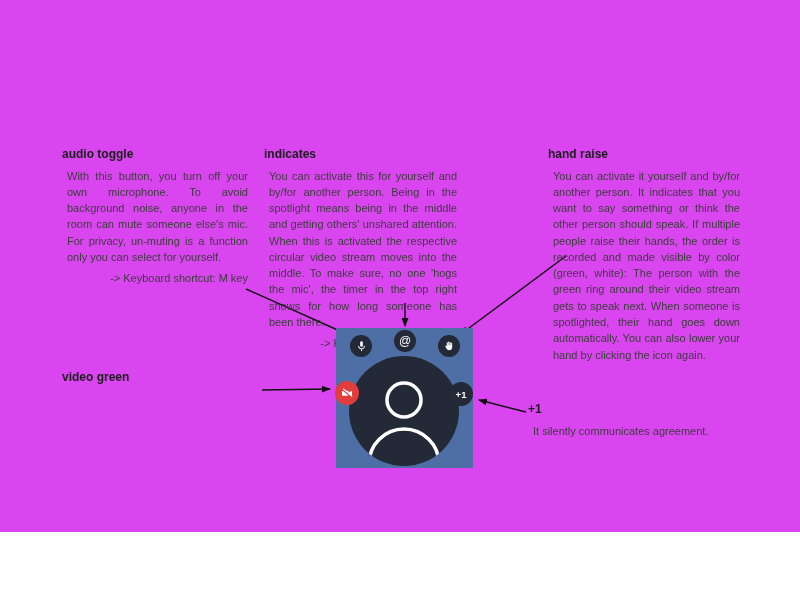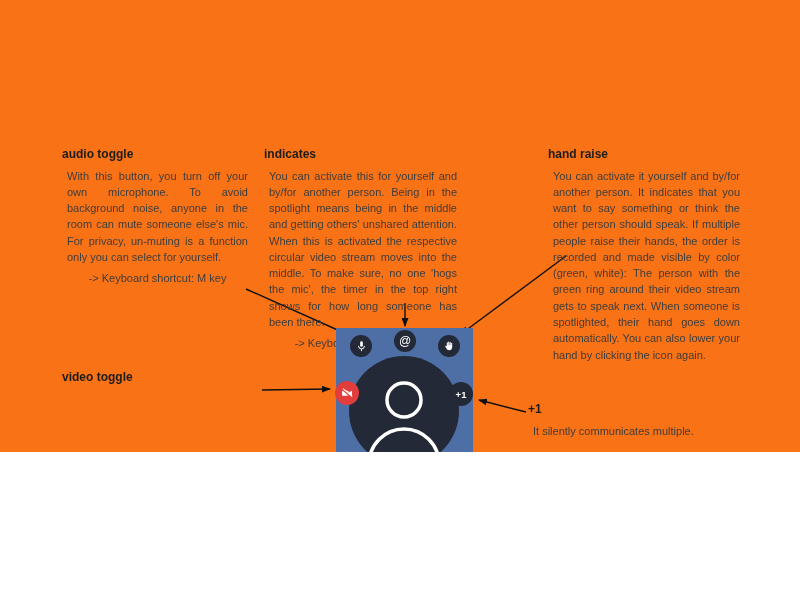--- a/index.html
+++ b/index.html
@@ -1,24 +1,24 @@
 <!DOCTYPE html>
 <html><head>
 <meta charset="utf-8">
 <style>
   html,body{margin:0;padding:0;background:#fff;}
   .page{
-    position:relative;width:800px;height:452px;background:#f97316;
+    position:relative;width:800px;height:532px;background:#d946ef;
     font-family:"Liberation Sans",sans-serif;overflow:hidden;
   }
   .arrows{position:absolute;left:0;top:0;pointer-events:none;}
   .note{position:absolute;}
   .note h3{font-size:12px;line-height:1.3;margin:0 0 4px 0;color:#1c1c1c;font-weight:bold;}
   .note p{margin:5px;font-size:11px;line-height:1.48;color:#3d3d3d;text-align:justify;}
-  .note p.shortcut{text-align:center;}
+  .note p.shortcut{text-align:right;}
   .note.left p{text-align:left;}
   .note-audio{left:62px;top:147px;width:191px;}
   .note-spotlight{left:264px;top:147px;width:198px;}
   .note-hand{left:548px;top:147px;width:197px;}
   .note-video{left:62px;top:370px;width:206px;}
   .note-plus{left:528px;top:402px;width:220px;}
   .tile{
     position:absolute;left:336px;top:328px;width:137px;height:140px;
     background:#4e6ea6;
   }
@@ -67,26 +67,26 @@
     <p>You can activate this for yourself and by/for another person. Being in the spotlight means being in the middle and getting others' unshared attention. When this is activated the respective circular video stream moves into the middle. To make sure, no one 'hogs the mic', the timer in the top right shows for how long someone has been there.</p>
     <p class="shortcut">-&gt; Keyboard shortcut: H key</p>
   </section>
 
   <section class="note note-hand">
     <h3>hand raise</h3>
     <p>You can activate it yourself and by/for another person. It indicates that you want to say something or think the other person should speak. If multiple people raise their hands, the order is recorded and made visible by color (green, white): The person with the green ring around their video stream gets to speak next. When someone is spotlighted, their hand goes down automatically. You can also lower your hand by clicking the icon again.</p>
   </section>
 
   <section class="note note-video">
-    <h3>video toggle</h3>
+    <h3>video green</h3>
   </section>
 
   <section class="note note-plus left">
     <h3>+1</h3>
-    <p>It silently communicates multiple.</p>
+    <p>It silently communicates agreement.</p>
   </section>
 
   <div class="tile">
 
     <div class="avatar">
       <svg width="110" height="110" viewBox="0 0 110 110">
         <circle cx="55" cy="44" r="17" fill="none" stroke="#ffffff" stroke-width="3.5"></circle>
         <path d="M20 108 a35 35 0 0 1 70 0" fill="none" stroke="#ffffff" stroke-width="3.5"></path>
       </svg>
     </div>

